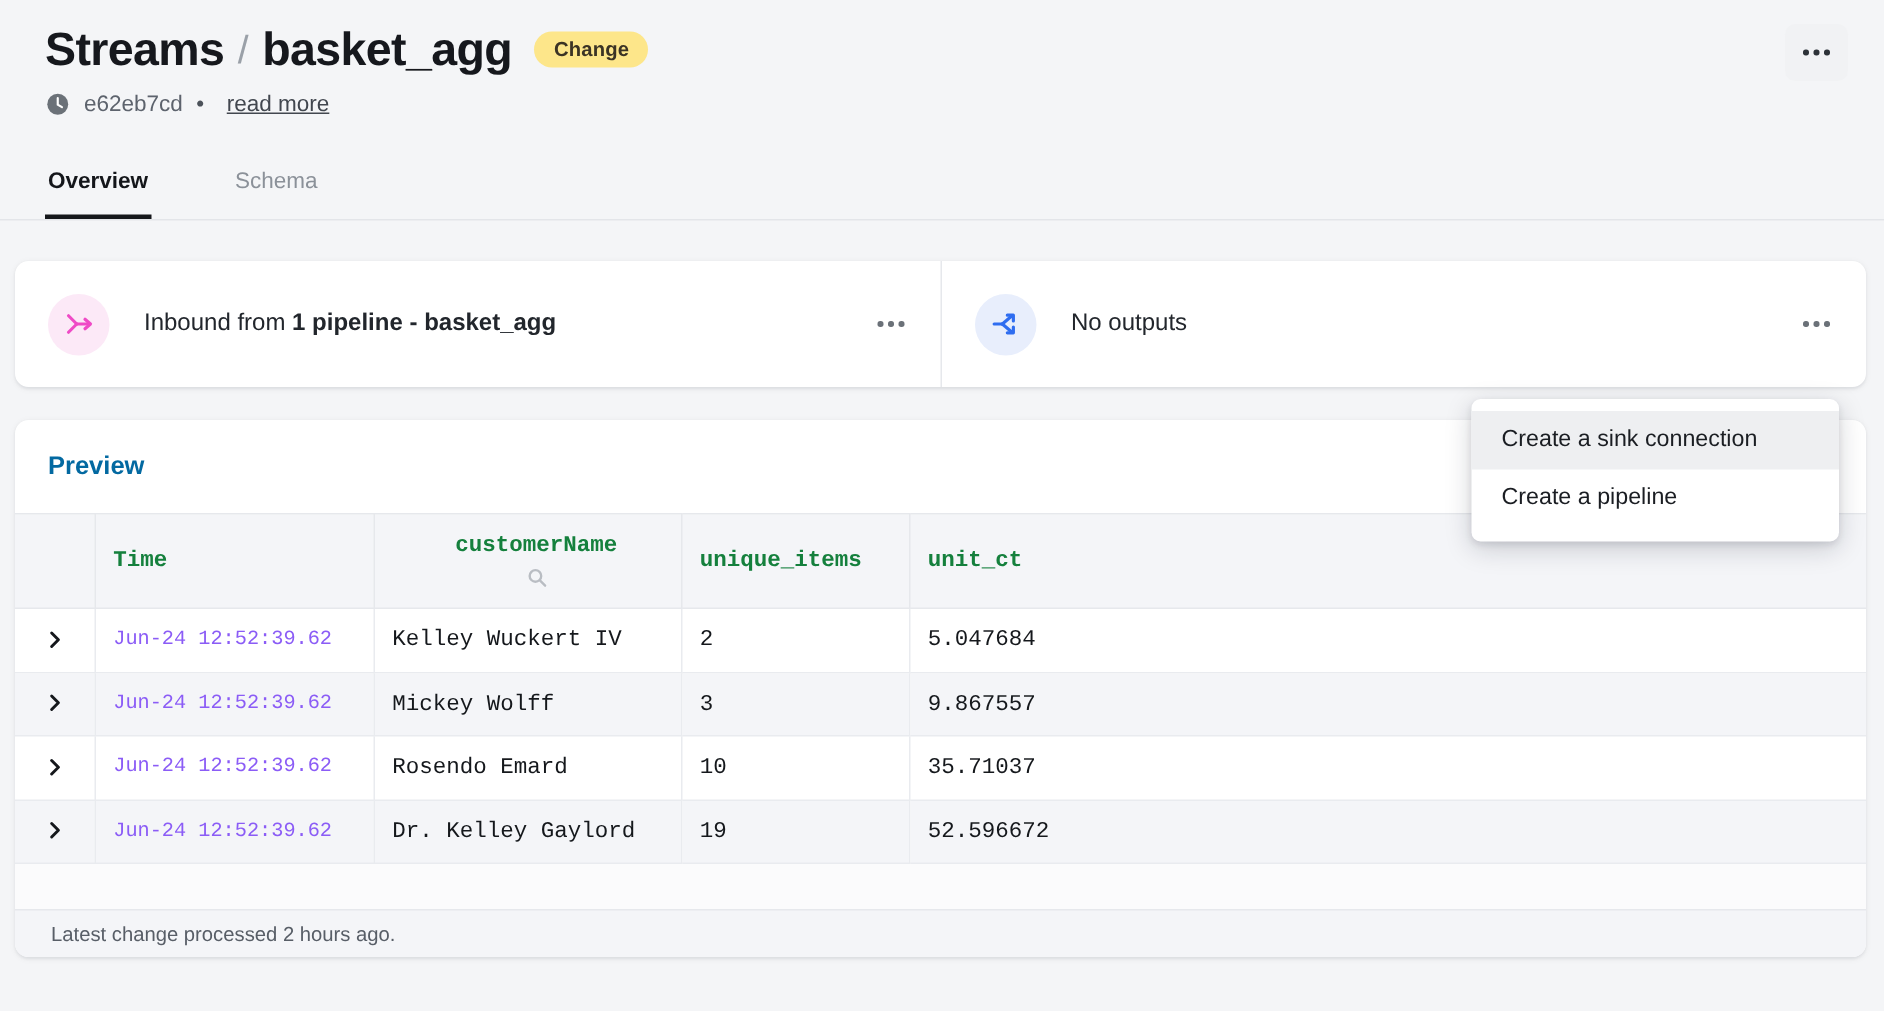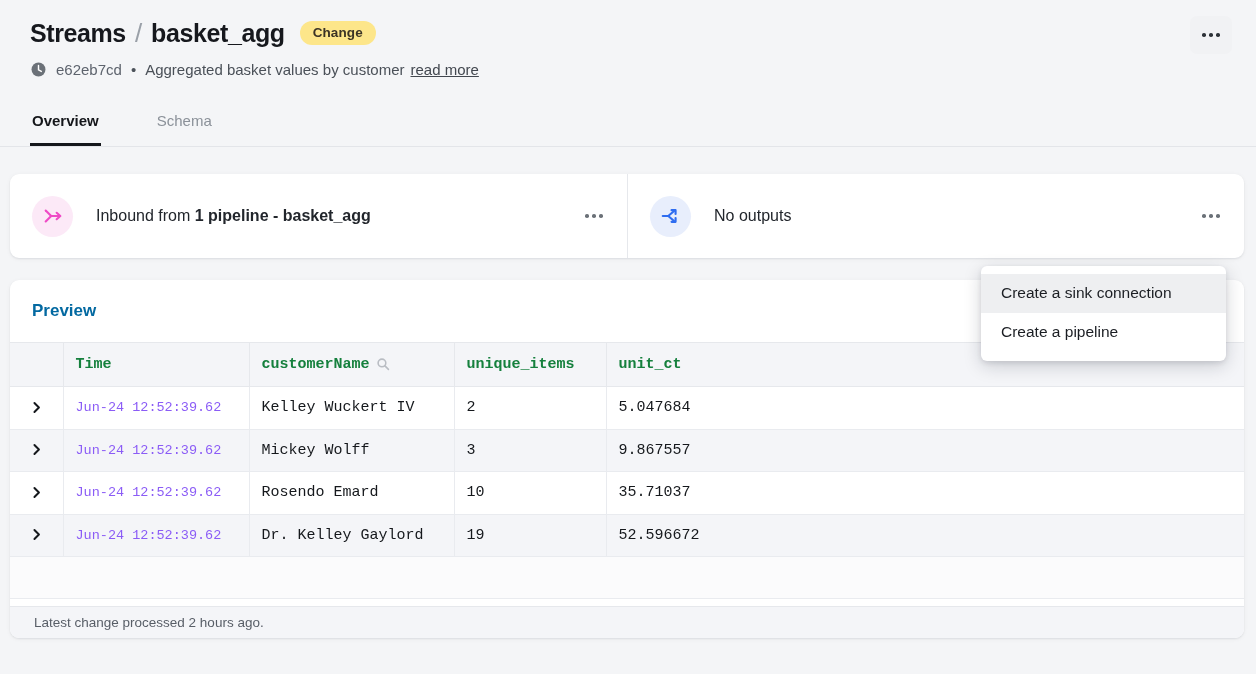--- a/index.html
+++ b/index.html
@@ -9,21 +9,21 @@
     background: #f4f5f7;
     font-family: "Liberation Sans", sans-serif;
     overflow: hidden;
   }
   .page { position: relative; width: 1256px; height: 674px; }
 
   
   .header { padding: 14px 24px 0 30px; position: relative; }
   .title-row { display: flex; align-items: center; gap: 0; }
   .title-main {
-    font-size: 25px;
+    font-size: 31px;
     font-weight: 700;
     color: #16181d;
     letter-spacing: -0.4px;
     line-height: 38px;
   }
   .title-sep {
     font-size: 26px;
     color: #9aa0a8;
     font-weight: 400;
     margin: 0 9px;
@@ -195,21 +195,21 @@
     color: #15803d;
     padding: 12px 0 13px 12px;
     height: 44px;
     white-space: nowrap;
   }
   thead th.col-exp { width: 53px; padding-left: 0; }
   thead th.col-time { width: 186px; }
   thead th.col-name { width: 205px; }
   thead th.col-uniq { width: 152px; }
   thead th.col-unit { width: 646px; border-right: none; }
-  .th-inner { display: flex; align-items: center; gap: 6px; }
+  .th-inner { display: flex; align-items: center; gap: 6px; flex-direction: column; }
   .mini-search { width: 14px; height: 14px; display: block; flex: none; opacity: .55; }
 
   tbody td {
     border-bottom: 1px solid #e9ebef;
     border-right: 1px solid #e9ebef;
     padding: 0 0 0 12px;
     height: 42.5px;
     font-family: "Liberation Mono", monospace;
     font-size: 15px;
     color: #15181c;
@@ -254,21 +254,20 @@
       <span class="badge-change">Change</span>
     </div>
 
     <div class="subtitle-row">
       <svg class="clock-icon" viewBox="0 0 20 20">
         <circle cx="10" cy="10" r="8.2" fill="#6b7178"></circle>
         <path d="M10 5.2v5.1l3.3 2" stroke="#ffffff" stroke-width="1.7" fill="none" stroke-linecap="round"></path>
       </svg>
       <span class="sub-hash">e62eb7cd</span>
       <span class="sub-dot">•</span>
-      <span class="sub-desc">Aggregated basket values by customer</span>
       <span class="sub-link">read more</span>
     </div>
 
     <button class="kebab-top">
       <span class="dot"></span>
       <span class="dot"></span>
       <span class="dot"></span>
     </button>
   </div>
 

